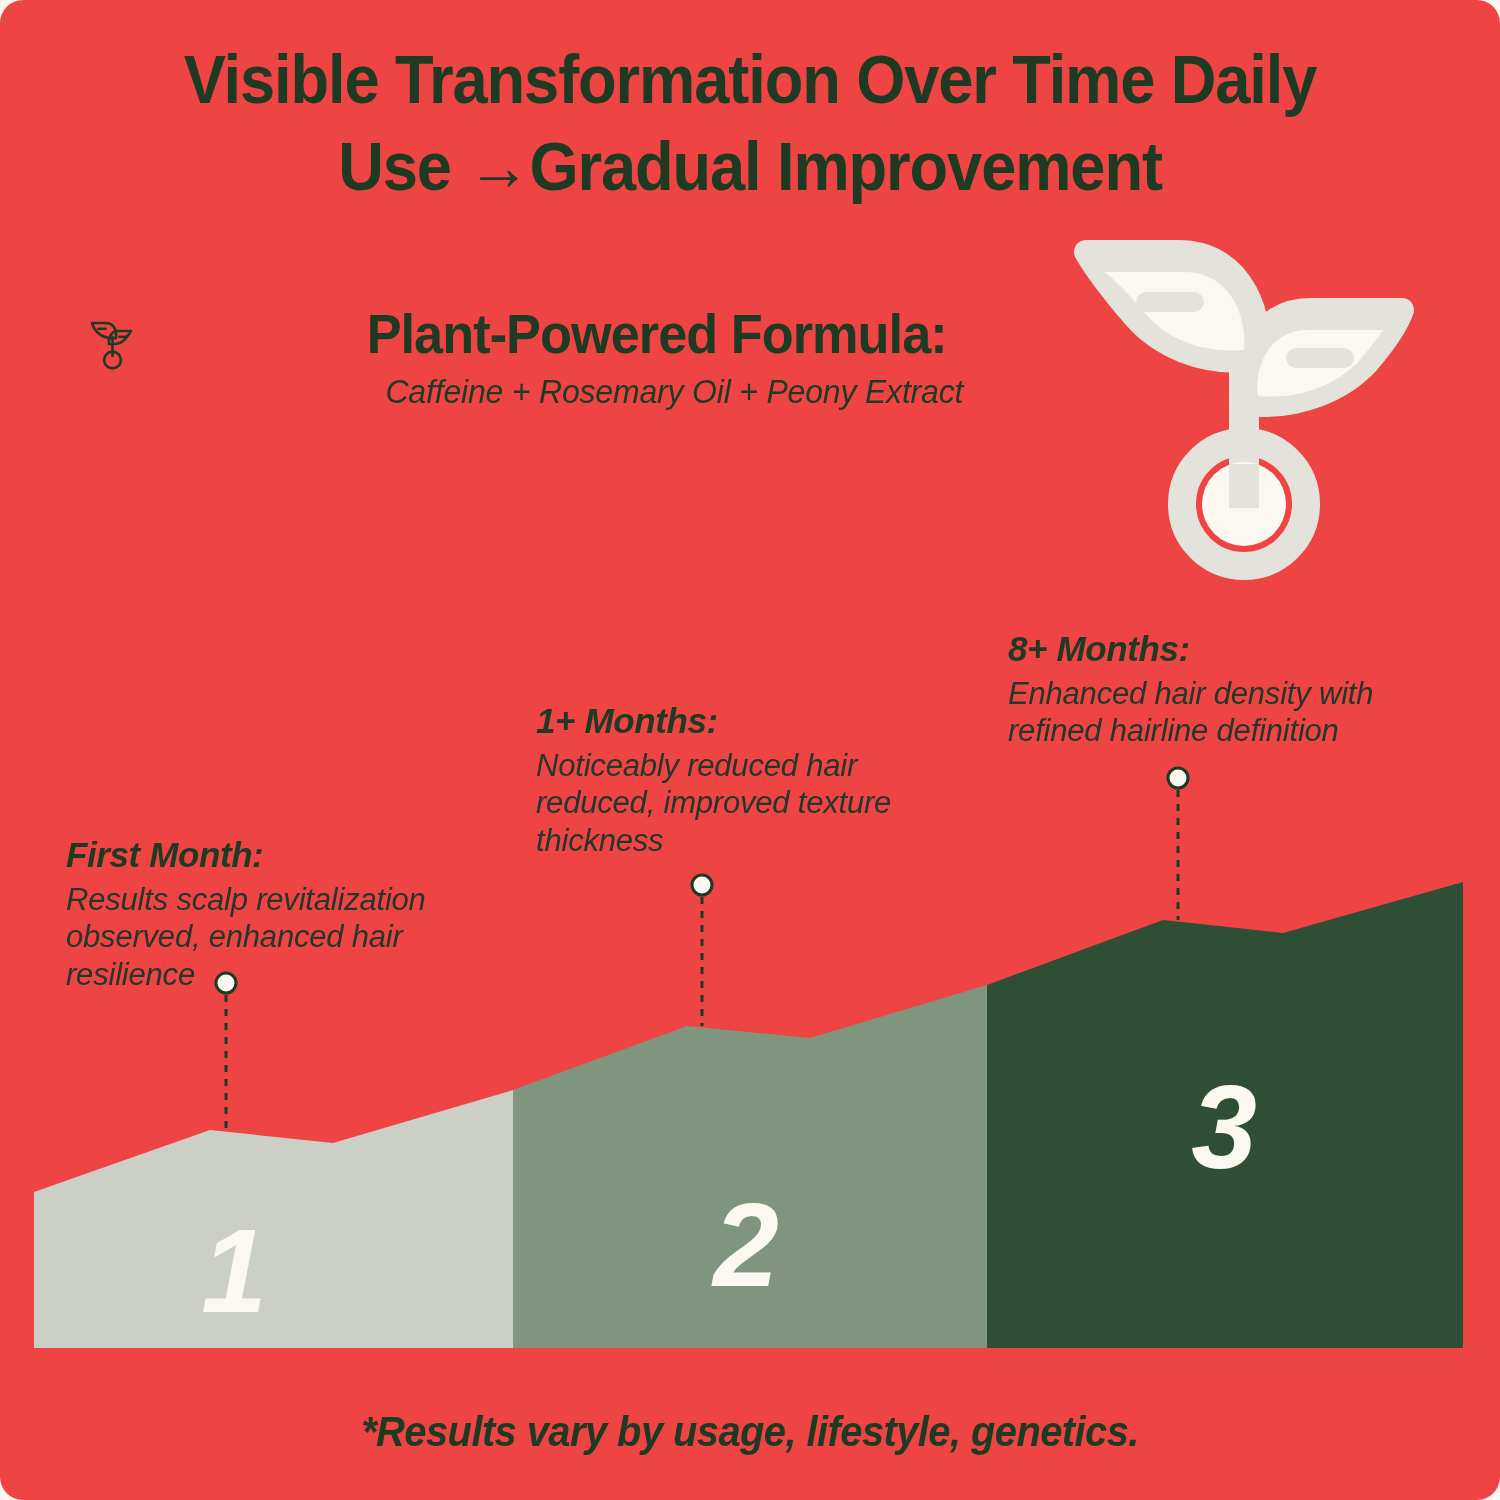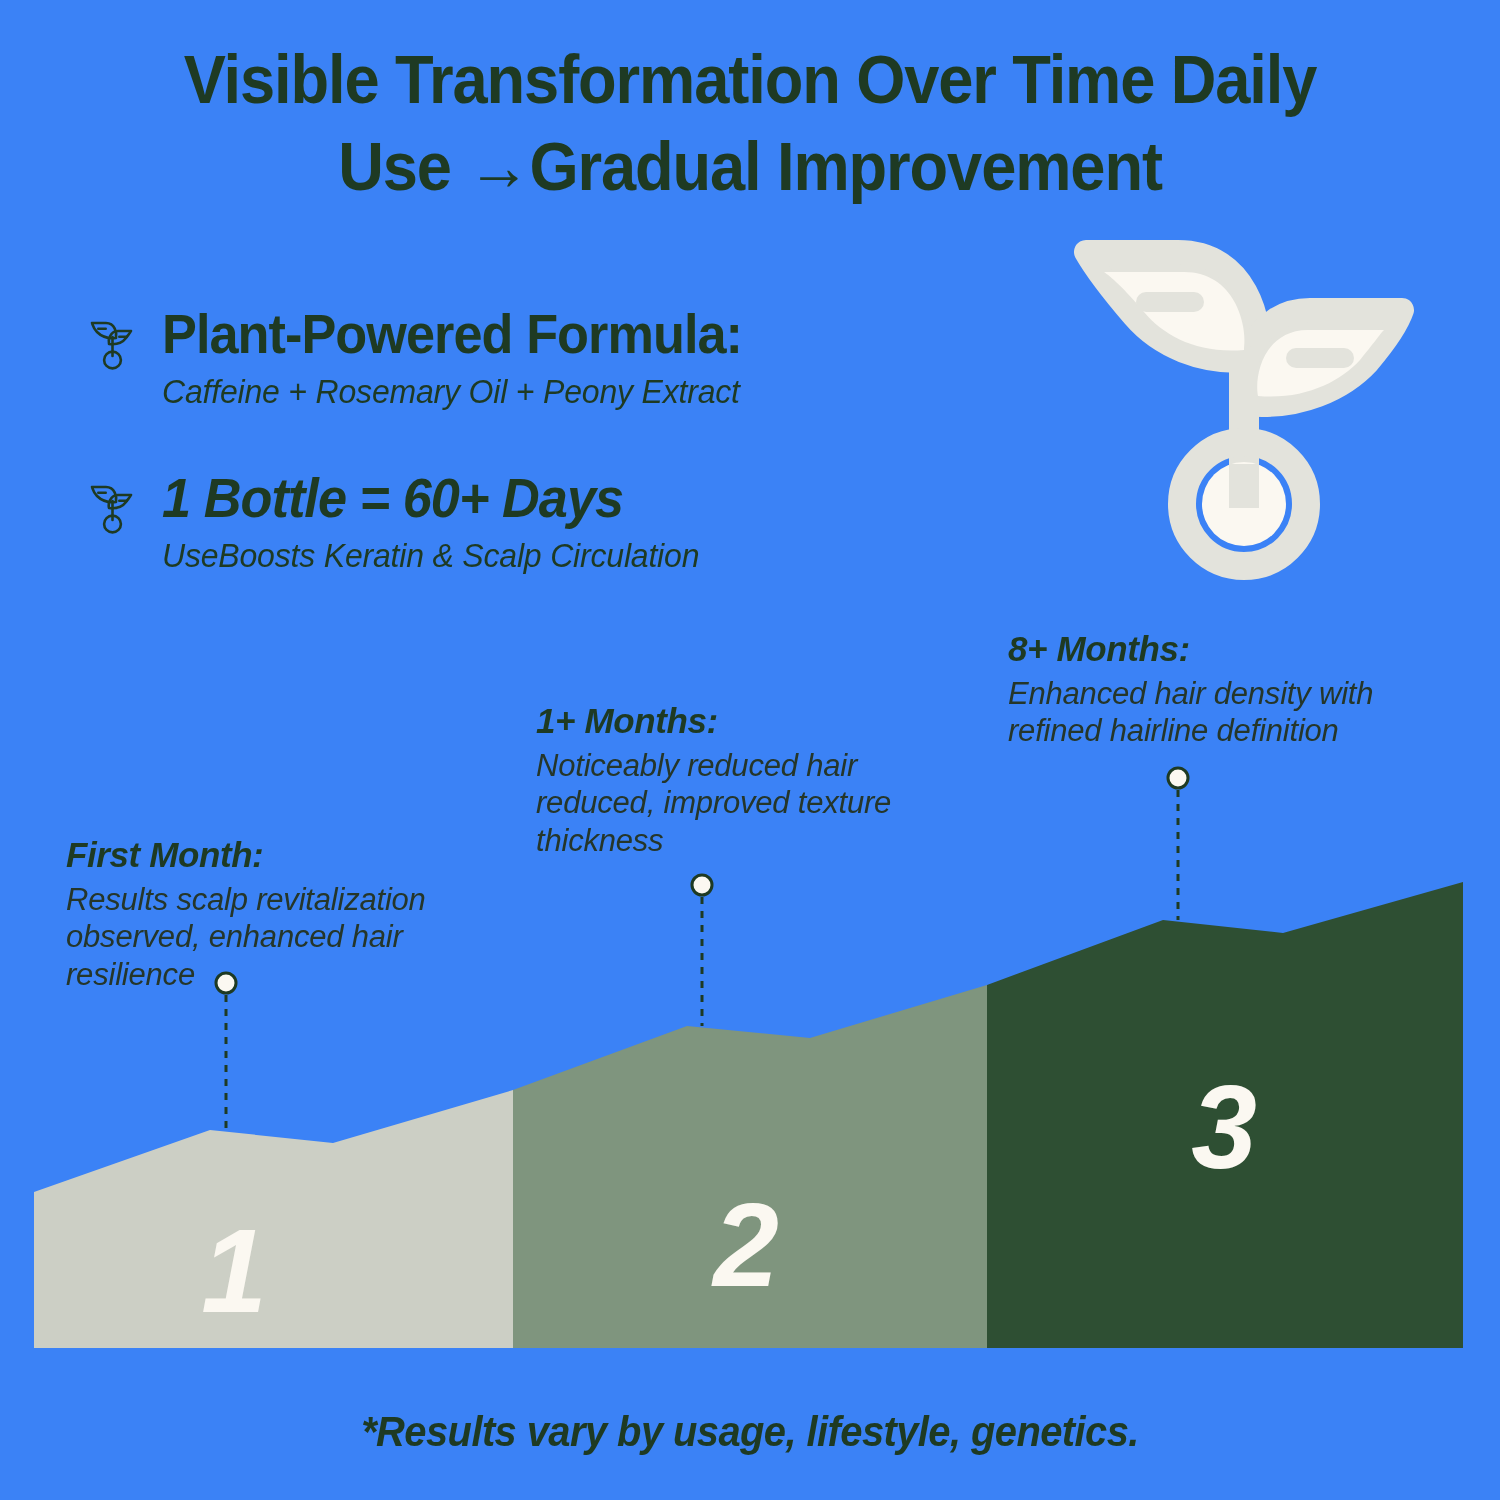--- a/index.html
+++ b/index.html
@@ -12,22 +12,23 @@
     background: #FBF8F1;
     font-family: "Liberation Sans", sans-serif;
     overflow: hidden;
     position: relative;
   }
 
   #stage {
     position: relative;
     width: 1500px;
     height: 1500px;
-    background: #3b82f6;
+    background: #ef4444;
     overflow: hidden;
+    border-radius: 23px;
   }
 
   
   .title {
     position: absolute;
     left: 40px;
     top: 36px;
     width: 1420px;
     text-align: center;
     font-family: "Liberation Sans", sans-serif;
@@ -44,20 +45,21 @@
   .benefits {
     position: absolute;
     left: 88px;
     top: 305px;
     width: 900px;
   }
   .benefit-row {
     display: flex;
     align-items: flex-start;
     gap: 28px;
+    text-align: right;
   }
   .benefit-row + .benefit-row { margin-top: 56px; }
 
   .sprout-bullet {
     flex: 0 0 auto;
     width: 46px;
     height: 54px;
     margin-top: 12px;
   }
   .benefit-text { flex: 1 1 auto; }
@@ -205,38 +207,20 @@
           <rect x="9" y="10.5" width="10" height="2.6" rx="1.3" fill="#1E3A23"></rect>
           <rect x="30" y="18.5" width="10" height="2.6" rx="1.3" fill="#1E3A23"></rect>
         </svg>
       </div>
       <div class="benefit-text">
         <div class="benefit-head">Plant-Powered Formula:</div>
         <div class="benefit-sub">Caffeine + Rosemary Oil + Peony Extract</div>
       </div>
     </div>
 
-    <div class="benefit-row">
-      <div class="sprout-bullet">
-        <svg viewBox="0 0 46 54" width="46" height="54" aria-hidden="true">
-          <g fill="none" stroke="#1E3A23" stroke-width="2.6" stroke-linejoin="round" stroke-linecap="round">
-            <path d="M4 6 L18 6 C27 6 29 16 28 21 C19 22 13 19 9 15 C5 11 5 8 4 6 Z"></path>
-            <path d="M43 14 L30 14 C22 14 20 23 21 27 C29 28 35 25 38 21 C41 17 42 16 43 14 Z"></path>
-            <line x1="24.5" y1="20" x2="24.5" y2="39"></line>
-            <circle cx="24.5" cy="43" r="8.4"></circle>
-          </g>
-          <rect x="9" y="10.5" width="10" height="2.6" rx="1.3" fill="#1E3A23"></rect>
-          <rect x="30" y="18.5" width="10" height="2.6" rx="1.3" fill="#1E3A23"></rect>
-        </svg>
-      </div>
-      <div class="benefit-text">
-        <div class="benefit-head italic">1 Bottle = 60+ Days</div>
-        <div class="benefit-sub">UseBoosts Keratin &amp; Scalp Circulation</div>
-      </div>
-    </div>
 
   </div>
 
   <svg class="chart-svg" viewBox="0 0 1500 1500">
 
     <polygon points="34,1192 210,1130 333,1143 513,1090 513,1348 34,1348" fill="#CCCFC5"></polygon>
 
     <polygon points="513,1090 687,1026 810,1038 987,985 987,1348 513,1348" fill="#7F957E"></polygon>
 
     <polygon points="987,985 1163,920 1283,933 1463,882 1463,1348 987,1348" fill="#2E4F33"></polygon>

